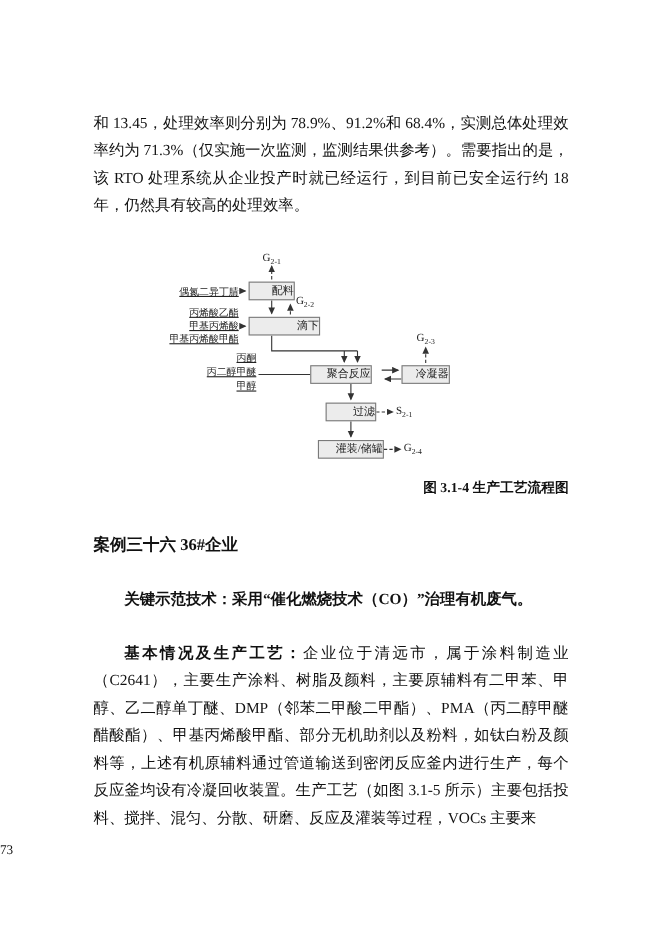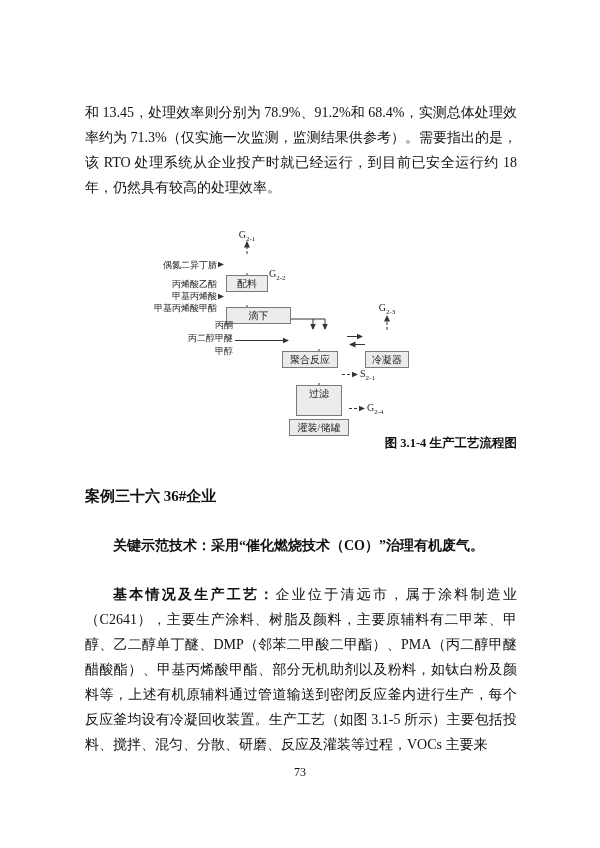--- a/index.html
+++ b/index.html
@@ -38,52 +38,50 @@
     font-family:"Liberation Serif","DejaVu Serif",serif;
   }
   .flowchart svg{position:absolute;left:0;top:0;pointer-events:none;}
   .fc-box{
     position:absolute;
     box-sizing:border-box;
     border:1px solid #7a7a7a;
     background:#ececec;
     font-size:10px;
     line-height:15px;
-    text-align:center;
+    text-align:right;
     color:#222;
     white-space:nowrap;
-    margin-top:19px;
   }
   .fc-label{
     position:absolute;
     font-size:9px;
     line-height:12px;
     color:#222;
     white-space:nowrap;
   }
-  .fc-r{text-align:right;}
+  .fc-r{text-align:right;text-decoration:underline;}
   .fc-stream{
     position:absolute;
     font-size:10px;
     line-height:12px;
     color:#222;
     white-space:nowrap;
   }
   .fc-stream sub{font-size:7px;}
   .figure-caption{
     margin:8px 0 0 0;
     text-align:right;
     font-size:12.5px;
     font-weight:bold;
     line-height:18px;
   }
   .page-number{
     position:absolute;
     left:0;right:0;bottom:68px;
-    text-align:center;
     font-size:12px;
     color:#111;
   }
 </style>
 </head>
 <body>
 
 <div class="page">
   <div class="content">
 
@@ -113,21 +111,21 @@
         <line x1="133" y1="60" x2="133" y2="51" stroke="#333" stroke-width="1" stroke-dasharray="3,2" marker-end="url(#arr)"></line>
         <line x1="256" y1="104" x2="256" y2="90" stroke="#333" stroke-width="1" stroke-dasharray="3,2" marker-end="url(#arr)"></line>
         <line x1="211" y1="148.5" x2="226" y2="148.5" stroke="#333" stroke-width="1" stroke-dasharray="3,2" marker-end="url(#arr)"></line>
         <line x1="218" y1="182.5" x2="233" y2="182.5" stroke="#333" stroke-width="1" stroke-dasharray="3,2" marker-end="url(#arr)"></line>
       </svg>
 
       <div class="fc-box" style="left:95px;top:30px;width:42px;height:17px">配料</div>
       <div class="fc-box" style="left:95px;top:62px;width:65px;height:17px">滴下</div>
       <div class="fc-box" style="left:151px;top:106px;width:56px;height:17px">聚合反应</div>
       <div class="fc-box" style="left:234px;top:106px;width:44px;height:17px">冷凝器</div>
-      <div class="fc-box" style="left:165px;top:140px;width:46px;height:31px">过滤</div>
+      <div class="fc-box" style="left:165px;top:140px;width:46px;height:17px">过滤</div>
       <div class="fc-box" style="left:158px;top:174px;width:60px;height:17px">灌装/储罐</div>
 
       <div class="fc-label fc-r" style="left:2px;top:33px;width:84px">偶氮二异丁腈</div>
       <div class="fc-label fc-r" style="left:2px;top:52px;width:84px">丙烯酸乙酯</div>
       <div class="fc-label fc-r" style="left:2px;top:64px;width:84px">甲基丙烯酸</div>
       <div class="fc-label fc-r" style="left:2px;top:76px;width:84px">甲基丙烯酸甲酯</div>
       <div class="fc-label fc-r" style="left:10px;top:93px;width:92px">丙酮</div>
       <div class="fc-label fc-r" style="left:10px;top:106px;width:92px">丙二醇甲醚</div>
       <div class="fc-label fc-r" style="left:10px;top:119px;width:92px">甲醇</div>
 

